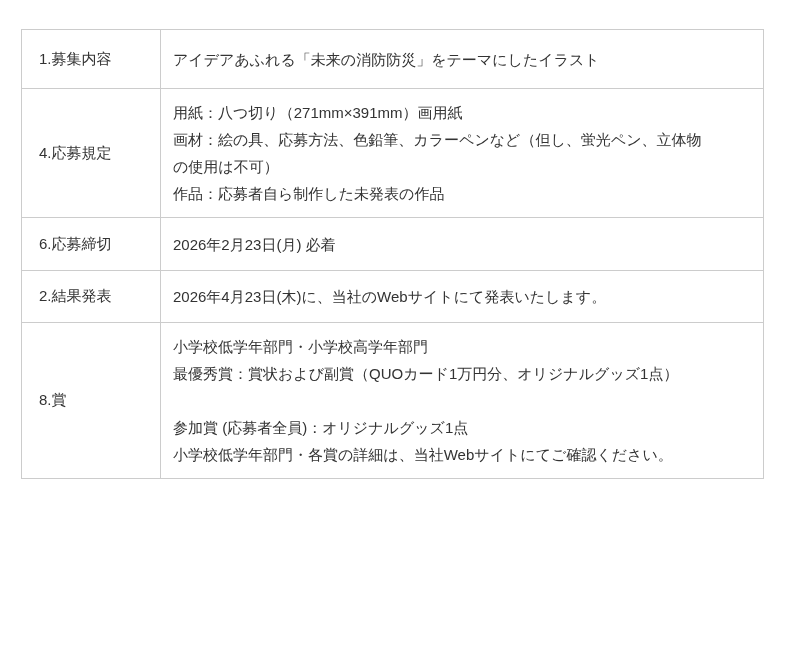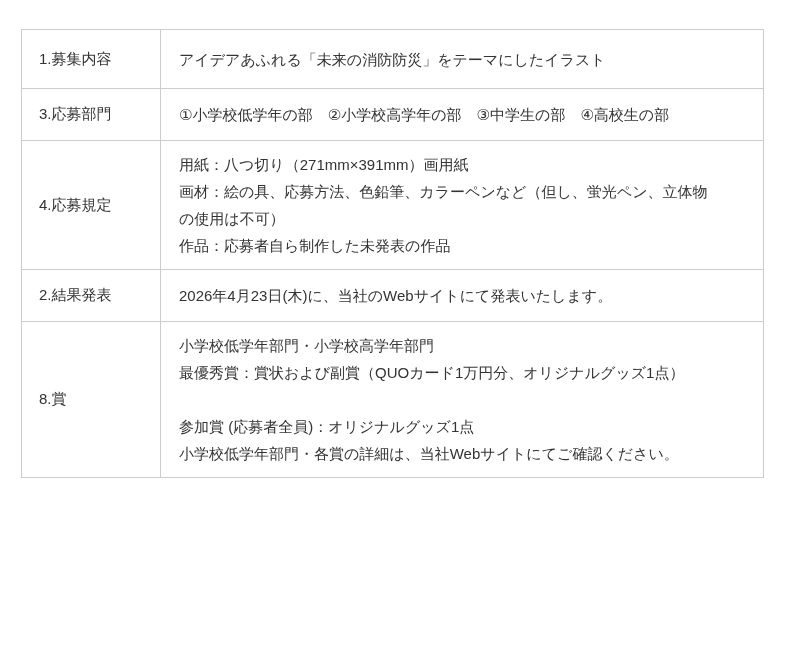--- a/index.html
+++ b/index.html
@@ -31,21 +31,21 @@
     vertical-align: middle;
     font-weight: normal;
     text-align: left;
   }
   .info-table th.row-label {
     width: 139px;
     padding-left: 17px;
     padding-right: 8px;
   }
   .info-table td.row-content {
-    padding-left: 18px;
+    padding-left: 12px;
     padding-right: 14px;
   }
   .line {
     line-height: 27px;
     min-height: 27px;
     white-space: normal;
   }
   tr.row-1 { height: 59px; }
   tr.row-2 { height: 53px; }
   tr.row-3 { height: 52px; }
@@ -60,33 +60,33 @@
 
 <div class="page">
   <table class="info-table">
     <tbody>
       <tr class="row-1">
         <th class="row-label">1.募集内容</th>
         <td class="row-content">
           <div class="line">アイデアあふれる「未来の消防防災」をテーマにしたイラスト</div>
         </td>
       </tr>
-      <tr class="row-3">
-        <th class="row-label">3.応募部門</th>
-        <td class="row-content">
-          <div class="line">①小学校低学年の部　②小学校高学年の部　③中学生の部　④高校生の部</div>
-        </td>
-      </tr>
       <tr class="row-4">
         <th class="row-label">4.応募規定</th>
         <td class="row-content">
           <div class="line">用紙：八つ切り（271mm×391mm）画用紙</div>
           <div class="line">画材：絵の具、応募方法、色鉛筆、カラーペンなど（但し、蛍光ペン、立体物</div>
           <div class="line">の使用は不可）</div>
           <div class="line">作品：応募者自ら制作した未発表の作品</div>
+        </td>
+      </tr>
+      <tr class="row-6">
+        <th class="row-label">6.応募締切</th>
+        <td class="row-content">
+          <div class="line">2026年2月23日(月) 必着</div>
         </td>
       </tr>
       <tr class="row-7">
         <th class="row-label">2.結果発表</th>
         <td class="row-content">
           <div class="line">2026年4月23日(木)に、当社のWebサイトにて発表いたします。</div>
         </td>
       </tr>
       <tr class="row-8">
         <th class="row-label">8.賞</th>

